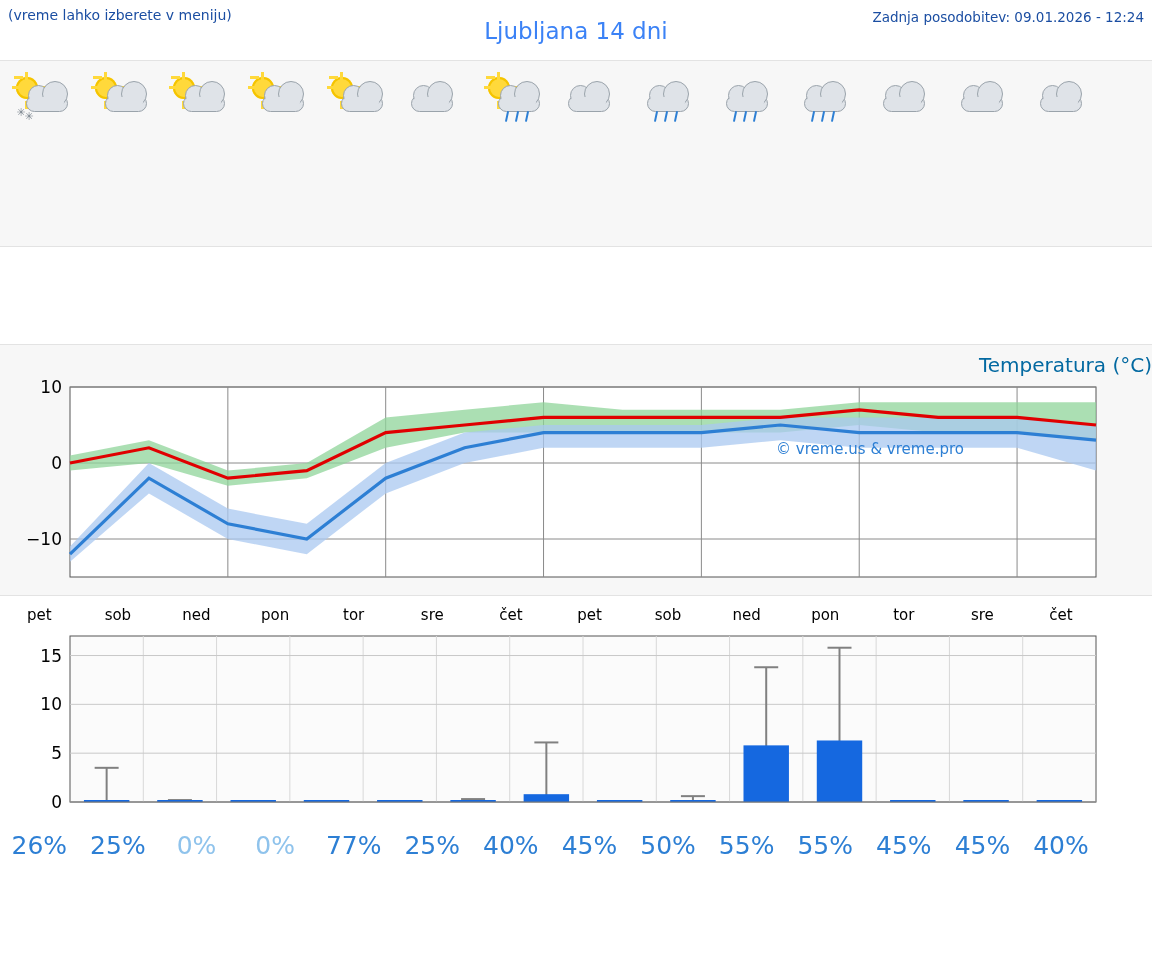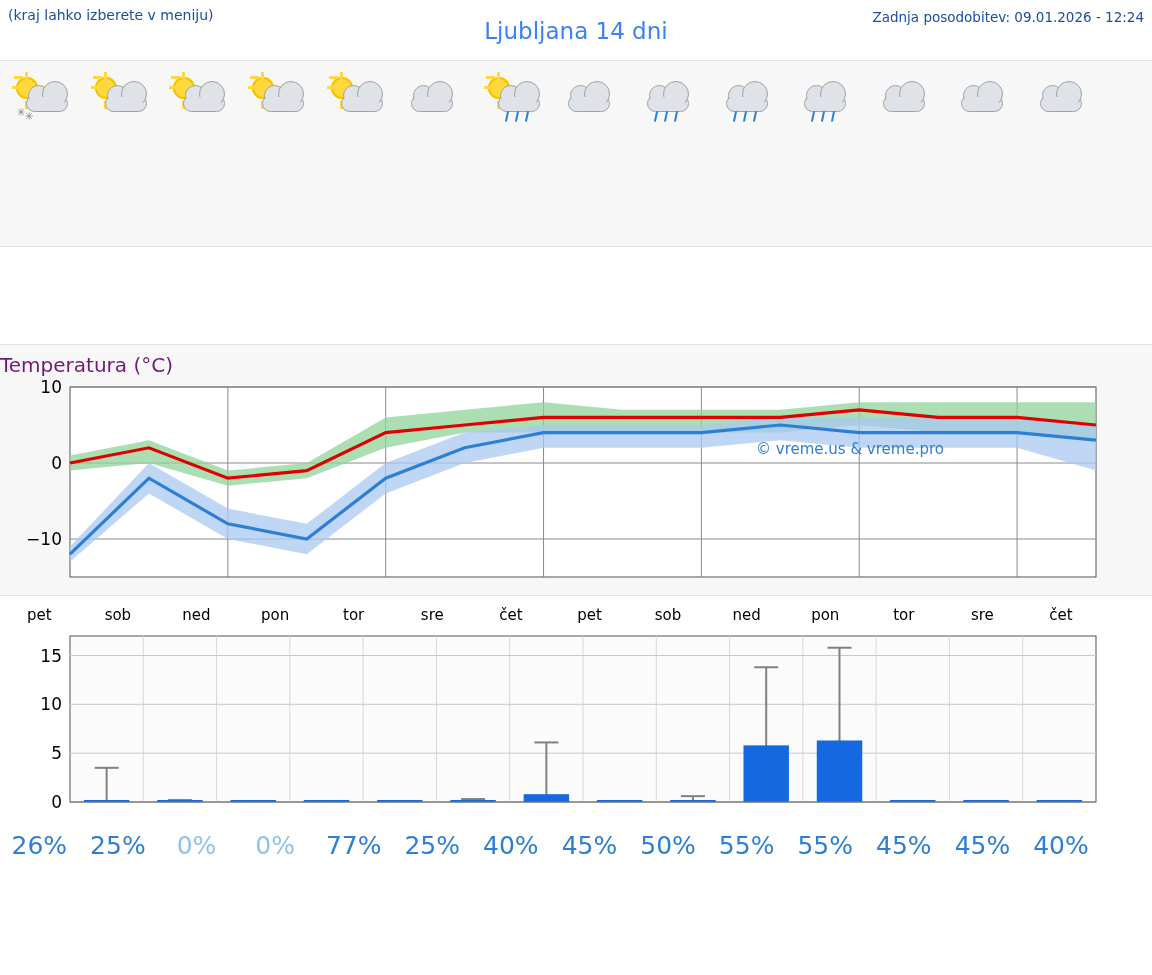--- a/index.html
+++ b/index.html
@@ -61,21 +61,21 @@
   .rain{position:absolute;width:2.4px;height:11px;background:#2d7fd4;border-radius:2px;transform:rotate(12deg);}
   .snow{position:absolute;color:#7d8790;font-size:11px;line-height:11px;}
 
   
   #tempwrap{
     position:relative;height:250px;background:#f7f7f7;
     border-top:1px solid #e3e3e3;border-bottom:1px solid #e3e3e3;
     margin-top:97px;
   }
   #tempwrap .ctitle{
-    text-align:left;font-size:20px;padding-top:8px;color:#701a75;
+    text-align:right;font-size:20px;padding-top:8px;color:#0369a1;
   }
   
   #precipwrap{
     position:relative;height:full;background:#ffffff;margin-top:10px;
   }
   #precipwrap .ctitle{
     text-align:center;font-size:20px;color:#000;
   }
   .pdowrow{
     display:flex;width:1152px;margin-top:2px;
@@ -85,21 +85,21 @@
     display:flex;width:1152px;margin-top:2px;
   }
   .pct{width:78.6px;text-align:center;font-size:25px;color:#2d7fd4;}
   .pct.pale{color:#8fc3ec;}
   svg{display:block;}
 </style>
 </head>
 <body>
 
 <div id="topbar">
-  <div class="left">(kraj lahko izberete v meniju)</div>
+  <div class="left">(vreme lahko izberete v meniju)</div>
   <div class="title">Ljubljana 14 dni</div>
   <div class="right">Zadnja posodobitev: 09.01.2026 - 12:24</div>
 </div>
 
 <div id="strip">
   <div class="cols" id="daycols">
       <div class="daycol">
         <div class="dow wk"></div>
         <div class="date wk"></div>
         <div class="icon">
@@ -368,21 +368,21 @@
       <text x="62" y="168" text-anchor="end" font-size="17" fill="#000" font-family="DejaVu Sans">−10</text>
       <line x1="70" y1="86" x2="1096" y2="86" stroke="#8a8a8a" stroke-width="1"></line>
       <text x="62" y="92" text-anchor="end" font-size="17" fill="#000" font-family="DejaVu Sans">0</text>
       <line x1="70" y1="10" x2="1096" y2="10" stroke="#8a8a8a" stroke-width="1"></line>
       <text x="62" y="16" text-anchor="end" font-size="17" fill="#000" font-family="DejaVu Sans">10</text>
       <polygon points="70,78.39999999999999 148.92307692307693,63.20000000000002 227.84615384615387,93.6 306.7692307692308,86 385.69230769230774,40.400000000000006 464.61538461538464,32.80000000000001 543.5384615384615,25.19999999999999 622.4615384615385,32.80000000000001 701.3846153846155,32.80000000000001 780.3076923076923,32.80000000000001 859.2307692307693,25.19999999999999 938.1538461538462,25.19999999999999 1017.0769230769231,25.19999999999999 1096,25.19999999999999 1096,63.20000000000002 1017.0769230769231,55.599999999999994 938.1538461538462,55.599999999999994 859.2307692307693,48 780.3076923076923,55.599999999999994 701.3846153846155,55.599999999999994 622.4615384615385,55.599999999999994 543.5384615384615,55.599999999999994 464.61538461538464,55.599999999999994 385.69230769230774,70.79999999999998 306.7692307692308,101.2 227.84615384615387,108.8 148.92307692307693,86 70,93.6 " fill="#8fd49a" fill-opacity="0.75" stroke="none"></polygon>
       <polygon points="70,169.6 148.92307692307693,86 227.84615384615387,131.60000000000002 306.7692307692308,146.8 385.69230769230774,86 464.61538461538464,55.599999999999994 543.5384615384615,48 622.4615384615385,48 701.3846153846155,48 780.3076923076923,40.400000000000006 859.2307692307693,40.400000000000006 938.1538461538462,40.400000000000006 1017.0769230769231,40.400000000000006 1096,48 1096,93.6 1017.0769230769231,70.79999999999998 938.1538461538462,70.79999999999998 859.2307692307693,70.79999999999998 780.3076923076923,63.20000000000002 701.3846153846155,70.79999999999998 622.4615384615385,70.79999999999998 543.5384615384615,70.79999999999998 464.61538461538464,86 385.69230769230774,116.4 306.7692307692308,177.2 227.84615384615387,162 148.92307692307693,116.4 70,184.8 " fill="#a9c8f0" fill-opacity="0.75" stroke="none"></polygon>
       <polyline points="70,86 148.92307692307693,70.79999999999998 227.84615384615387,101.2 306.7692307692308,93.6 385.69230769230774,55.599999999999994 464.61538461538464,48 543.5384615384615,40.400000000000006 622.4615384615385,40.400000000000006 701.3846153846155,40.400000000000006 780.3076923076923,40.400000000000006 859.2307692307693,32.80000000000001 938.1538461538462,40.400000000000006 1017.0769230769231,40.400000000000006 1096,48 " fill="none" stroke="#e00000" stroke-width="3.2"></polyline>
       <polyline points="70,177.2 148.92307692307693,101.2 227.84615384615387,146.8 306.7692307692308,162 385.69230769230774,101.2 464.61538461538464,70.79999999999998 543.5384615384615,55.599999999999994 622.4615384615385,55.599999999999994 701.3846153846155,55.599999999999994 780.3076923076923,48 859.2307692307693,55.599999999999994 938.1538461538462,55.599999999999994 1017.0769230769231,55.599999999999994 1096,63.20000000000002 " fill="none" stroke="#2d7fd4" stroke-width="3.2"></polyline>
     </svg>
-  <div style="position:absolute;left:756px;top:95px;font-size:15px;color:#2d7fd4;">© vreme.us &amp; vreme.pro</div>
+  <div style="position:absolute;left:776px;top:95px;font-size:15px;color:#2d7fd4;">© vreme.us &amp; vreme.pro</div>
 </div>
 
 <div id="precipwrap">
   <div class="pdowrow" id="pdowrow">
       <div class="pdow">pet</div>
       <div class="pdow">sob</div>
       <div class="pdow">ned</div>
       <div class="pdow">pon</div>
       <div class="pdow">tor</div>
       <div class="pdow">sre</div>

